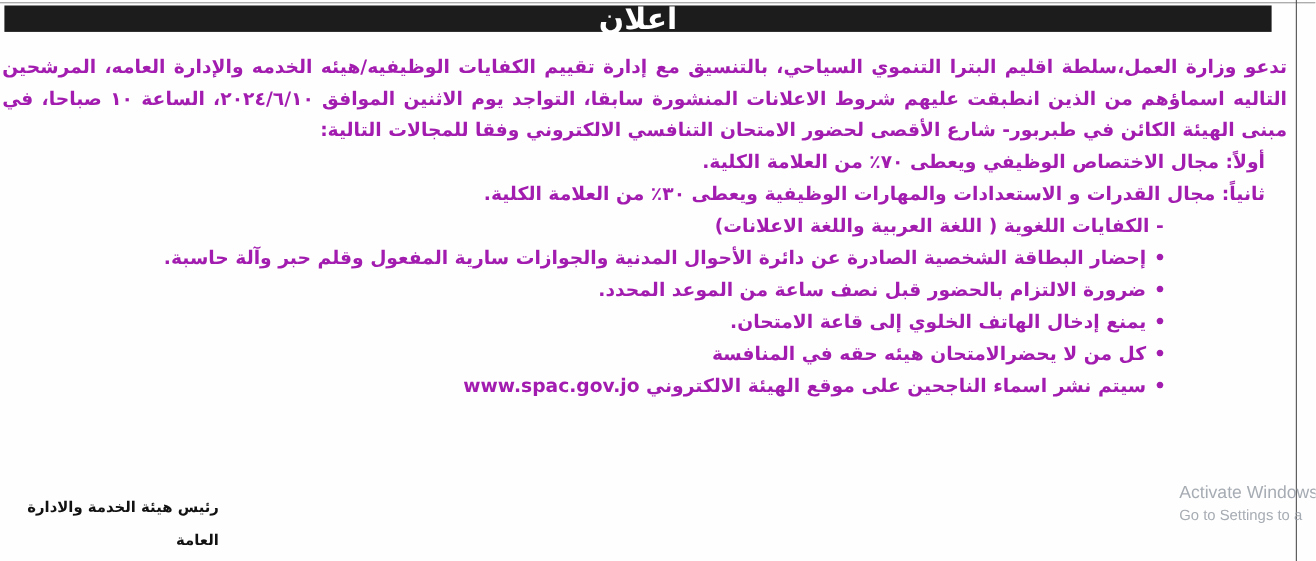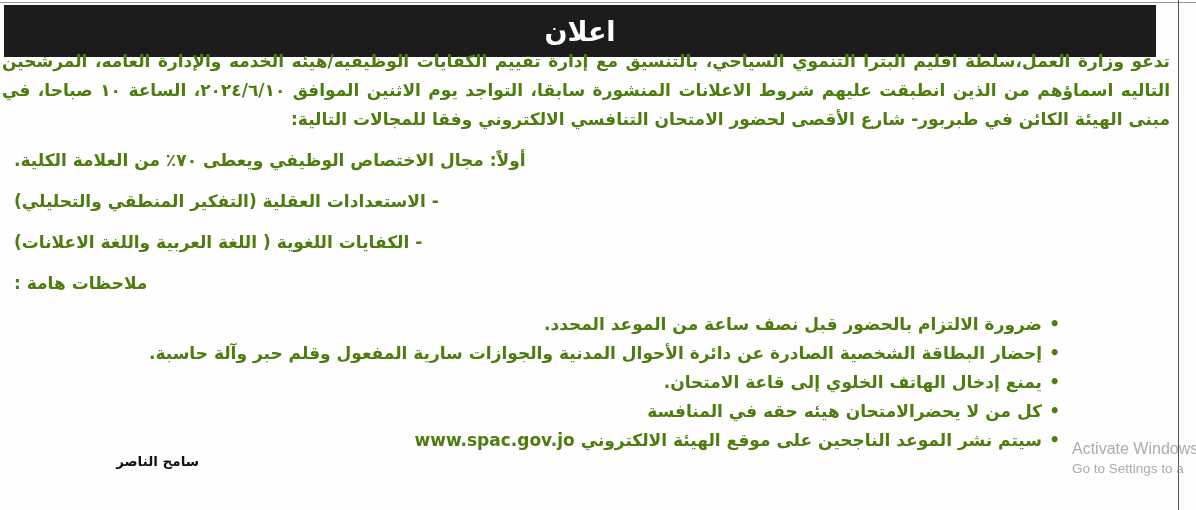--- a/index.html
+++ b/index.html
@@ -9,36 +9,36 @@
     overflow: hidden;
     position: relative;
     font-family: "DejaVu Sans", sans-serif;
   }
   .page { position: absolute; inset: 0; background: #fefefe; }
 
   .top-border   { position: absolute; top: 2px; left: 0; width: 100%; height: 1px; background: #9a9a9a; }
   .right-border { position: absolute; top: 0; bottom: 0; right: 17px; width: 1px; background: #4f4f4f; }
 
   .title-bar {
-    position: absolute; top: 5px; left: 4px; right: 40px; height: 52px;
+    position: absolute; top: 5px; left: 4px; right: 40px; height: 24px;
     background: #1c1c1c;
     display: flex; align-items: center; justify-content: center;
   }
   .title-bar h1 {
     margin: 0; color: #ffffff; font-size: 27px; font-weight: bold;
     letter-spacing: 1px;
   }
 
   .content {
     position: absolute; top: 47px; right: 26px; left: 2px;
-    color: #4d7c0f; font-weight: bold; font-size: 17px;
+    color: #a21caf; font-weight: bold; font-size: 17px;
     direction: rtl;
   }
   .intro { margin: 0; text-align: justify; line-height: 29px; }
-  .line  { margin: 12px; line-height: 29px; text-align: left; padding-right: 20px; }
+  .line  { margin: 0; line-height: 29px; text-align: right; padding-right: 20px; }
   .indent-dash { padding-right: 112px; }
   .indent-sm   { padding-right: 88px; }
 
   .notes { margin: 0; padding: 0 128px 0 0; list-style: none; }
   .note  { line-height: 29px; position: relative; text-align: right; }
   .note::before { content: "\2022"; position: absolute; right: -18px; top: 0; }
 
   .signature {
     position: absolute; left: 14px; top: 446px;
     direction: rtl; text-align: right;
@@ -65,36 +65,36 @@
 
   <header class="title-bar">
     <h1>اعلان</h1>
   </header>
 
   <main class="content" dir="rtl">
 
     <p class="intro">تدعو وزارة العمل،سلطة اقليم البترا التنموي السياحي، بالتنسيق مع إدارة تقييم الكفايات الوظيفيه/هيئه الخدمه والإدارة العامه، المرشحين التاليه اسماؤهم من الذين انطبقت عليهم شروط الاعلانات المنشورة سابقا، التواجد يوم الاثنين الموافق ٢٠٢٤/٦/١٠، الساعة ١٠ صباحا، في مبنى الهيئة الكائن في طبربور- شارع الأقصى لحضور الامتحان التنافسي الالكتروني وفقا للمجالات التالية:</p>
 
     <p class="line">أولاً: مجال الاختصاص الوظيفي ويعطى ٧٠٪ من العلامة الكلية.</p>
+    <p class="line">ثانياً: مجال القدرات و الاستعدادات والمهارات الوظيفية ويعطى ٣٠٪ من العلامة الكلية.</p>
 
-    <p class="line indent-dash">- الاستعدادات العقلية (التفكير المنطقي والتحليلي)</p>
     <p class="line indent-dash">- الكفايات اللغوية ( اللغة العربية واللغة الاعلانات)</p>
 
-    <p class="line indent-sm">ملاحظات هامة :</p>
 
     <ul class="notes">
+      <li class="note">إحضار البطاقة الشخصية الصادرة عن دائرة الأحوال المدنية والجوازات سارية المفعول وقلم حبر وآلة حاسبة.</li>
       <li class="note">ضرورة الالتزام بالحضور قبل نصف ساعة من الموعد المحدد.</li>
-      <li class="note">إحضار البطاقة الشخصية الصادرة عن دائرة الأحوال المدنية والجوازات سارية المفعول وقلم حبر وآلة حاسبة.</li>
       <li class="note">يمنع إدخال الهاتف الخلوي إلى قاعة الامتحان.</li>
       <li class="note">كل من لا يحضرالامتحان هيئه حقه في المنافسة</li>
-      <li class="note">سيتم نشر الموعد الناجحين على موقع الهيئة الالكتروني www.spac.gov.jo</li>
+      <li class="note">سيتم نشر اسماء الناجحين على موقع الهيئة الالكتروني www.spac.gov.jo</li>
     </ul>
   </main>
 
   <div class="signature" dir="rtl">
+    <div>رئيس هيئة الخدمة والادارة العامة</div>
     <div>سامح الناصر</div>
   </div>
 
   <div class="watermark">
     <div class="wm1">Activate Windows</div>
     <div class="wm2">Go to Settings to a</div>
   </div>
 
 </div>
 

